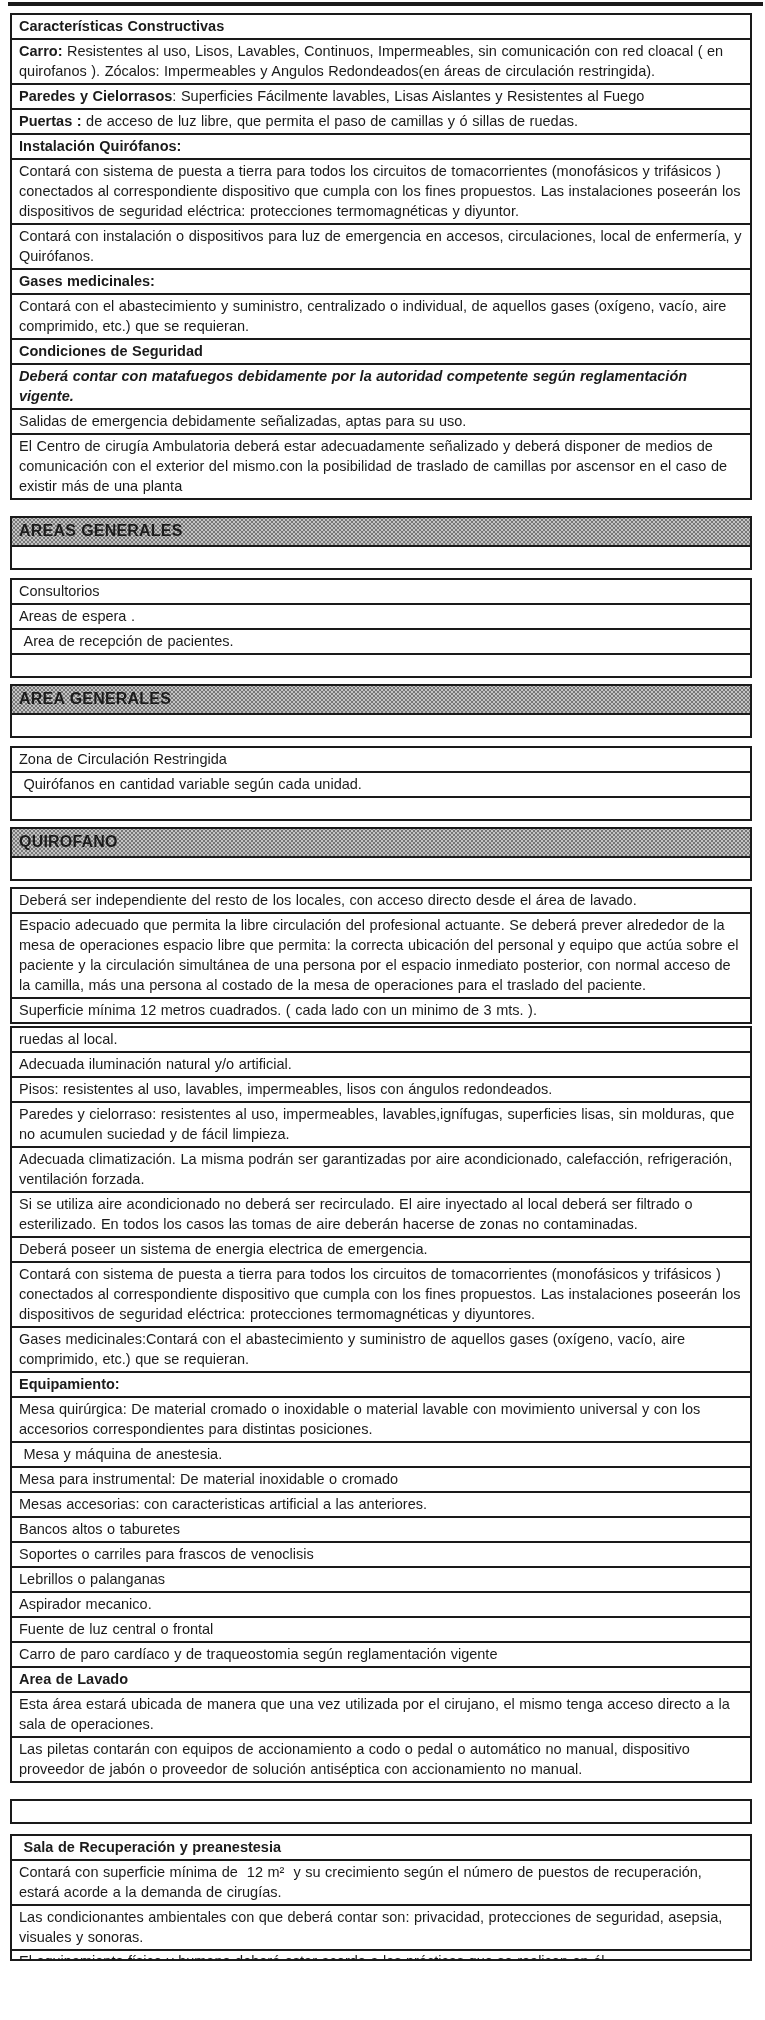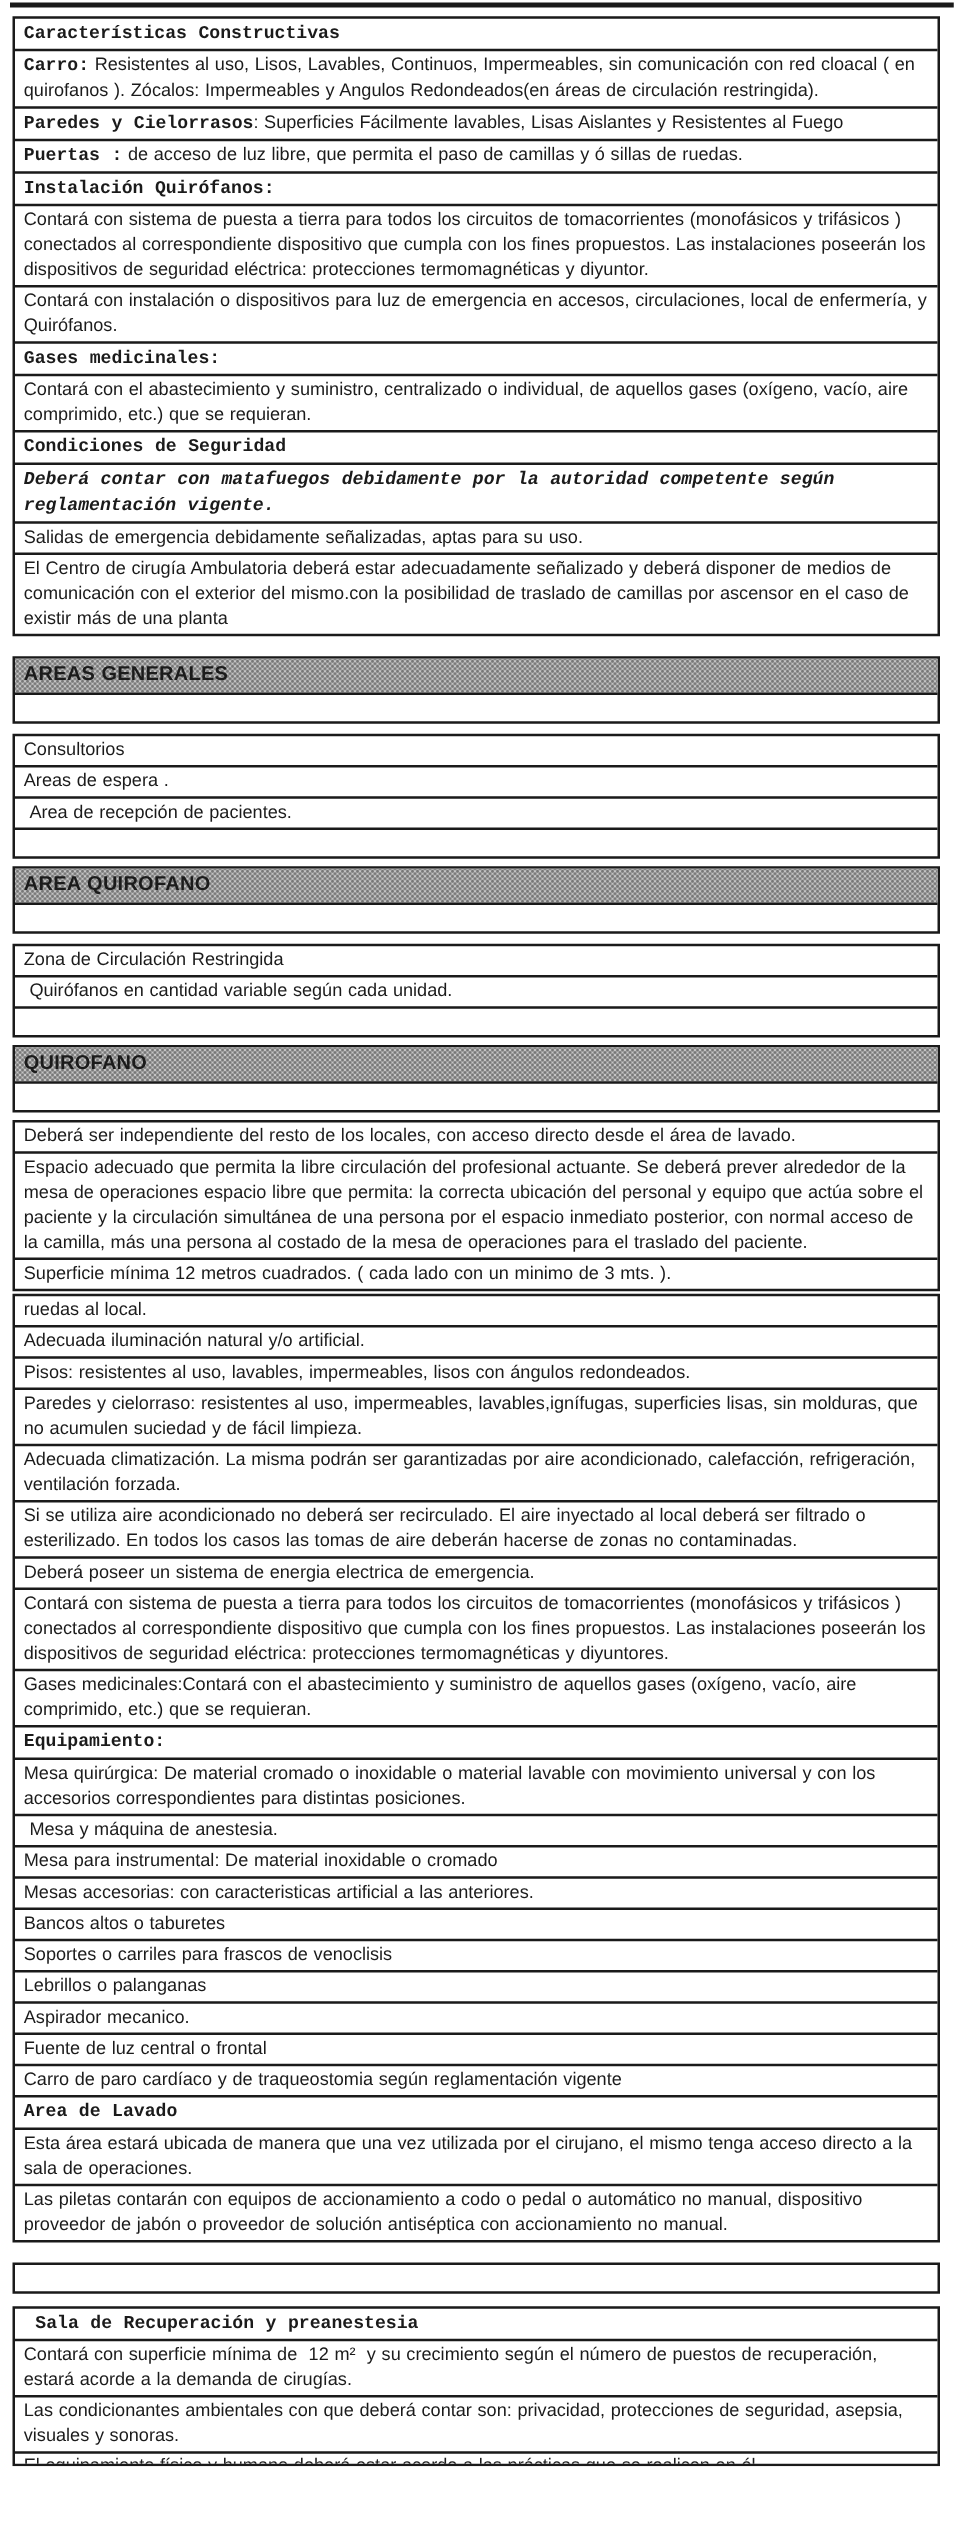--- a/index.html
+++ b/index.html
@@ -34,21 +34,21 @@
       radial-gradient(var(--band-dot) 1px, rgba(0,0,0,0) 1.3px);
     background-size:4px 4px;
     background-position:0 0,2px 2px;
     font-weight:bold;
     font-size:16px;
     letter-spacing:0.2px;
     padding:3px 8px 4px 7px;
   }
   .empty{height:18px;}
   .clip{height:8px;overflow:hidden;padding-top:0;padding-bottom:0;}
-  .b{font-weight:bold;font-family:Liberation Mono, monospace;}
+  .b{font-weight:bold;}
   .i{font-style:italic;}
 </style>
 </head>
 <body>
 
 <div>
     <div class="top-rule"></div>
     <div class="tbl">
       <div class="trow"><span class="b">Características Constructivas</span></div>
       <div class="trow"><span class="b">Carro:</span><span class=""> Resistentes al uso, Lisos, Lavables, Continuos, Impermeables, sin comunicación con red cloacal ( en quirofanos ). Zócalos: Impermeables y Angulos Redondeados(en áreas de circulación restringida).</span></div>
@@ -71,21 +71,21 @@
     </div>
     <div class="gap" style="height: 8px;"></div>
     <div class="tbl">
       <div class="trow"><span class="">Consultorios</span></div>
       <div class="trow"><span class="">Areas de espera .</span></div>
       <div class="trow"><span class=""> Area de recepción de pacientes.</span></div>
       <div class="trow empty"></div>
     </div>
     <div class="gap" style="height: 6px;"></div>
     <div class="tbl">
-      <div class="trow band"><span>AREA QUIROFANO</span></div>
+      <div class="trow band"><span>AREA GENERALES</span></div>
       <div class="trow empty"></div>
     </div>
     <div class="gap" style="height: 8px;"></div>
     <div class="tbl">
       <div class="trow"><span class="">Zona de Circulación Restringida</span></div>
       <div class="trow"><span class=""> Quirófanos en cantidad variable según cada unidad.</span></div>
       <div class="trow empty"></div>
     </div>
     <div class="gap" style="height: 6px;"></div>
     <div class="tbl">

